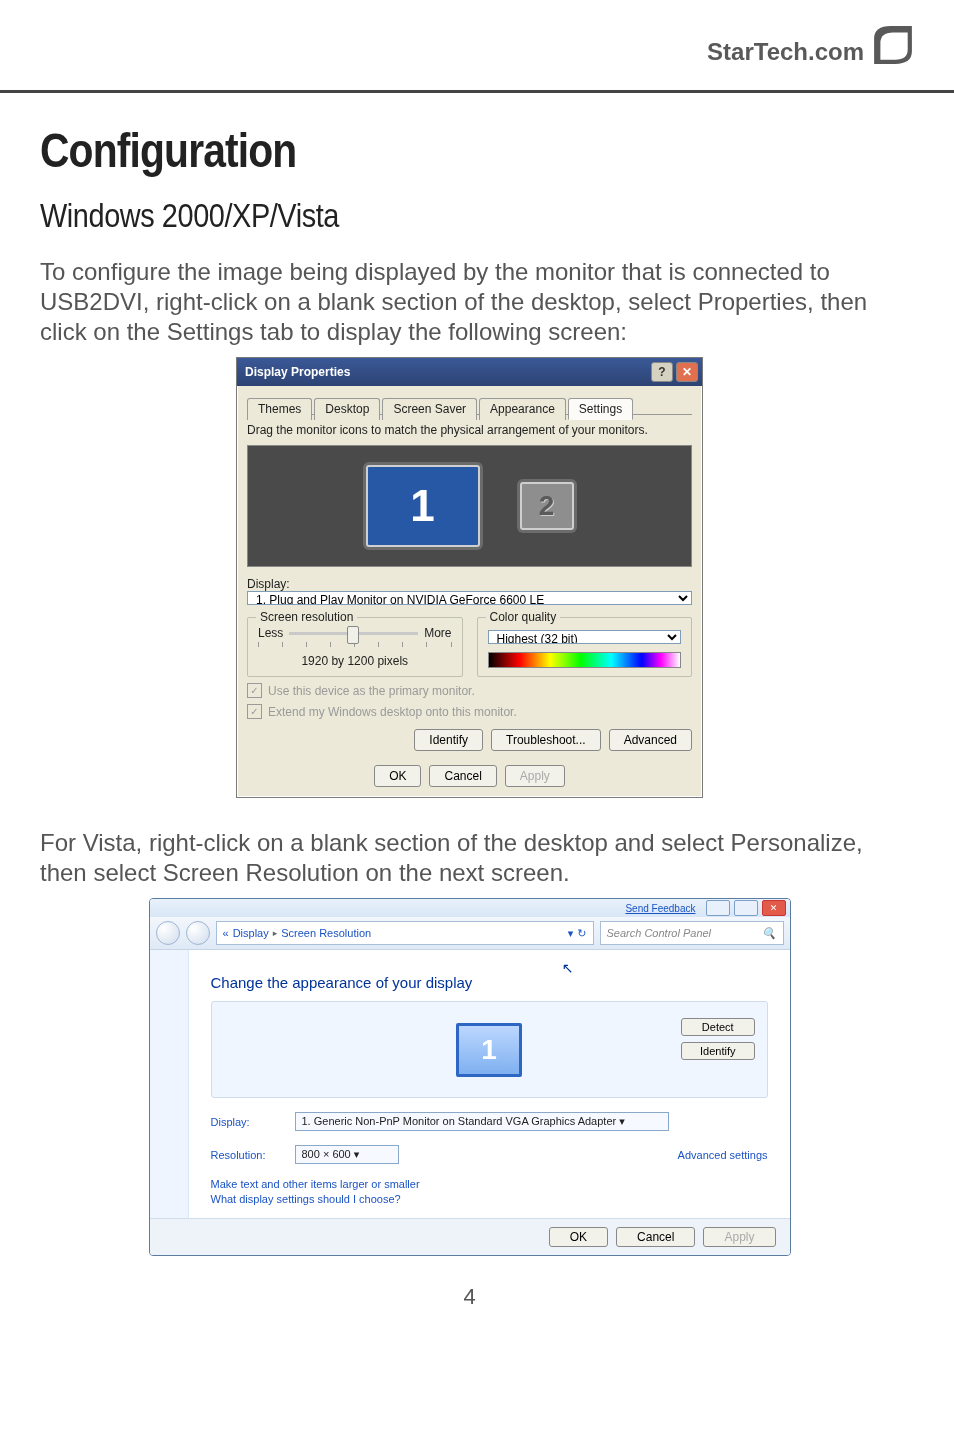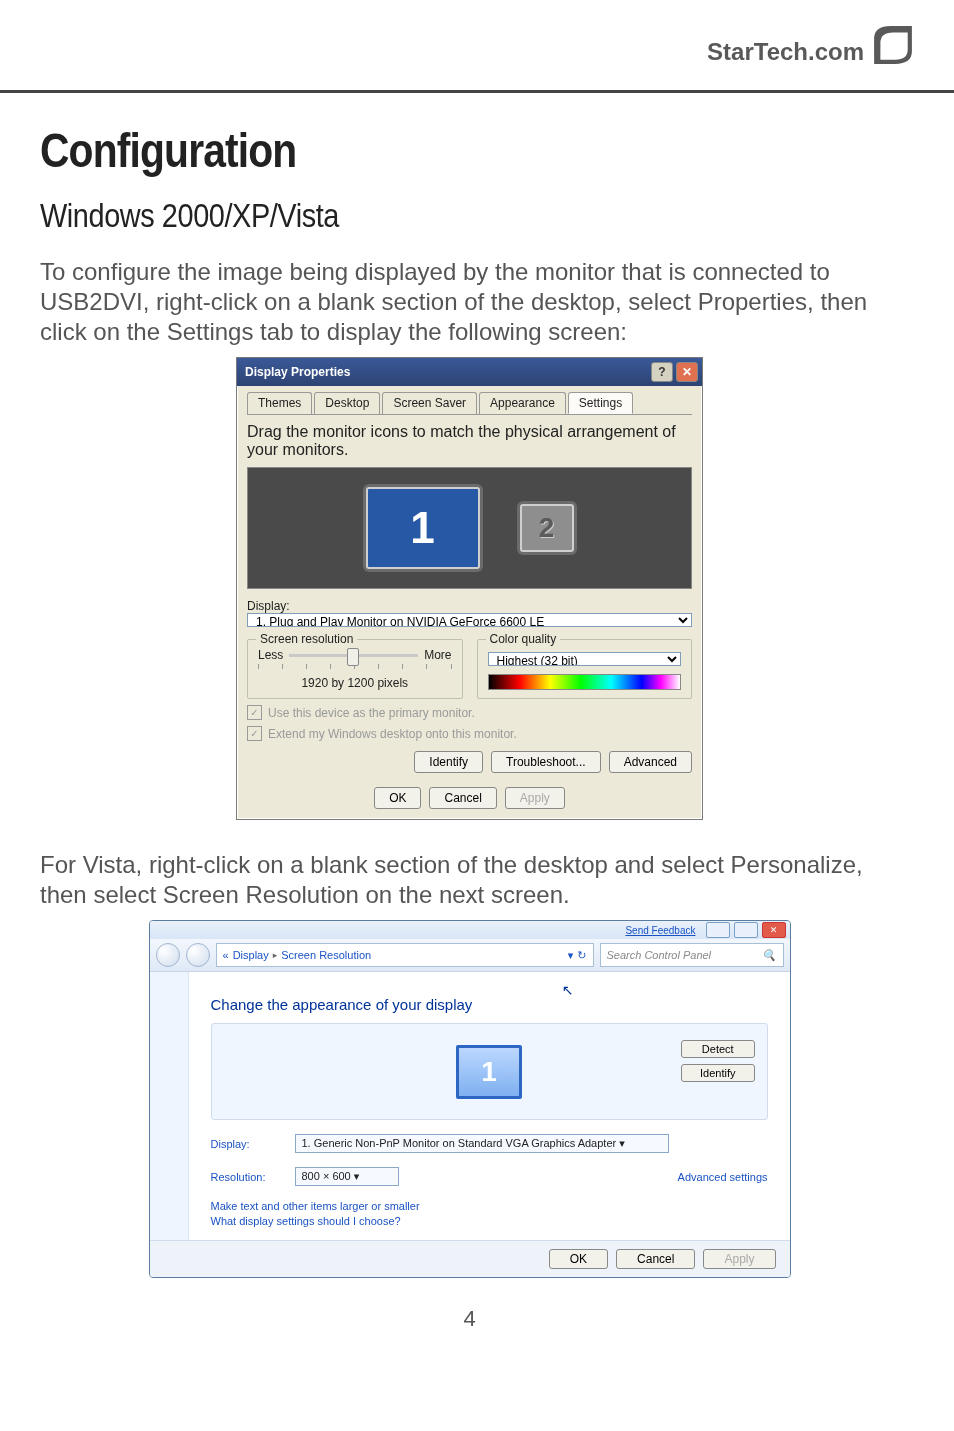--- a/index.html
+++ b/index.html
@@ -88,24 +88,24 @@
     border: 1px solid #888; border-radius: 3px;
     display:flex; align-items:center; justify-content:center;
     font-size: 12px; font-weight:700; color:#333;
   }
   .tb-btn.close { background:#e07050; color:#fff; }
   .dlg1-body { padding: 6px 10px 10px 10px; }
   .tabs1 { display:flex; gap:2px; border-bottom:1px solid #999; margin-bottom:8px; }
   .tab1 {
     background:#ece9d8; border:1px solid #999; border-bottom:none;
     border-radius:3px 3px 0 0; padding:3px 10px; font-size:12px;
-    position:relative; top:0;
+    position:relative; top:6px;
   }
   .tab1.active { background:#fcfbf7; border-bottom:1px solid #fcfbf7; }
-  .instr { font-size:16px; color:#222; margin:4px 0 8px 0; }
+  .instr { font-size:12px; color:#222; margin:4px 0 8px 0; }
   .arrange {
     background:#4a4a4a; height:120px; display:flex; align-items:center;
     justify-content:center; gap:40px; border:1px solid #888;
   }
   .mon {
     border:2px solid #cfcfcf; border-radius:3px;
     color:#fff; font-size:44px; font-weight:700;
     display:flex; align-items:center; justify-content:center;
   }
   .mon1 { width:110px; height:78px; background:#2758a6; box-shadow:0 0 0 3px #6b6b6b; }

